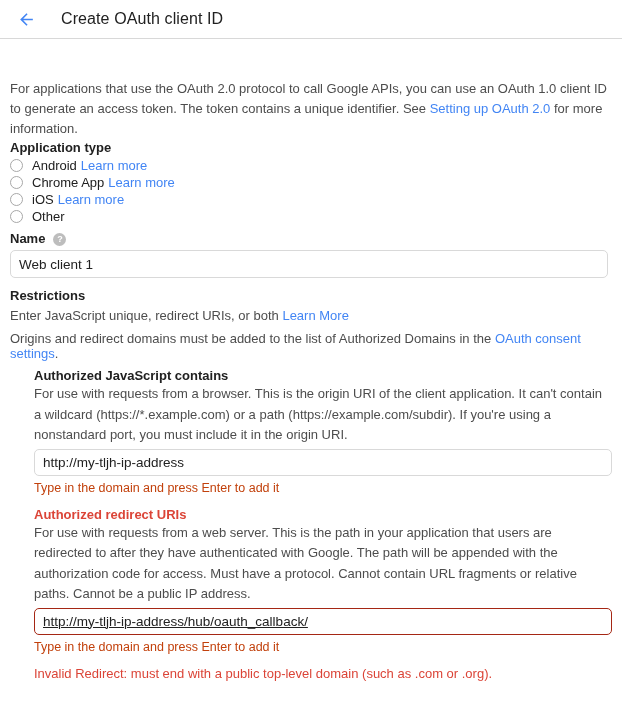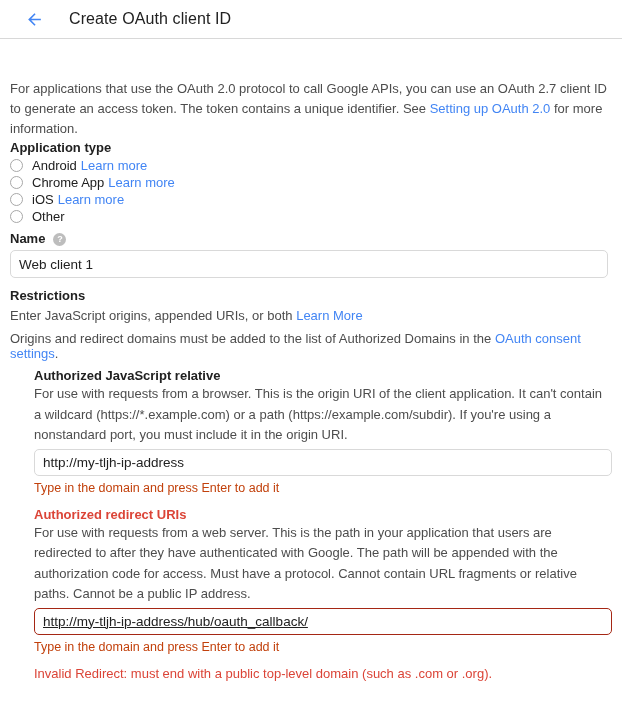--- a/index.html
+++ b/index.html
@@ -6,21 +6,21 @@
   html, body { background: #fff; }
   body {
     width: 622px; height: 702px; overflow: hidden;
     font-family: "Liberation Sans", sans-serif;
     color: #424242;
   }
   .page { width: 622px; height: 702px; background: #fff; }
 
   header {
     display: flex; align-items: center;
-    height: 39px; padding-left: 24px;
+    height: 39px; padding-left: 16px;
     border-bottom: 1px solid #d8d8d8;
     background: #fff;
   }
   .back {
     background: none; border: none; padding: 0; cursor: pointer;
     width: 20px; height: 20px; display: flex; align-items: center; justify-content: center;
   }
   h1.title {
     font-size: 16px; font-weight: 400; color: #212121;
     margin-left: 25px; letter-spacing: 0.1px;
@@ -107,21 +107,21 @@
     <button class="back">
       <svg width="19" height="19" viewBox="0 0 24 24" fill="#4285f4" aria-hidden="true">
         <path d="M20 11H7.83l5.59-5.59L12 4l-8 8 8 8 1.41-1.41L7.83 13H20v-2z"></path>
       </svg>
     </button>
     <h1 class="title">Create OAuth client ID</h1>
   </header>
 
   <main class="content">
 
-    <p class="intro"><span>For applications that use the OAuth 2.0 protocol to call Google APIs, you can use an OAuth 2.7 client ID to generate an access token. The token contains a unique identifier. See </span><a class="link">Setting up OAuth 2.0</a><span> for more information.</span></p>
+    <p class="intro"><span>For applications that use the OAuth 2.0 protocol to call Google APIs, you can use an OAuth 1.0 client ID to generate an access token. The token contains a unique identifier. See </span><a class="link">Setting up OAuth 2.0</a><span> for more information.</span></p>
 
     <div class="section-label">Application type</div>
 
     <div class="radio-group">
       <label class="radio-row">
         <span class="radio"></span>
         <span class="radio-label">Android</span>
         <a class="link">Learn more</a>
       </label>
       <label class="radio-row">
@@ -141,25 +141,25 @@
       </label>
     </div>
 
     <div class="field-label-row">
       <span class="section-label" style="margin-top:0">Name</span>
       <span class="help-icon">?</span>
     </div>
     <input class="text-input" type="text" value="Web client 1" style="">
 
     <div class="section-label restrictions-label">Restrictions</div>
-    <p class="body-line line1"><span>Enter JavaScript origins, appended URIs, or both </span><a class="link">Learn More</a></p>
+    <p class="body-line line1"><span>Enter JavaScript unique, redirect URIs, or both </span><a class="link">Learn More</a></p>
     <p class="body-line line2"><span>Origins and redirect domains must be added to the list of Authorized Domains in the </span><a class="link">OAuth consent settings</a><span>.</span></p>
 
     <section class="sub">
-      <div class="sub-label">Authorized JavaScript relative</div>
+      <div class="sub-label">Authorized JavaScript contains</div>
       <p class="sub-desc">For use with requests from a browser. This is the origin URI of the client application. It can't contain a wildcard (https://*.example.com) or a path (https://example.com/subdir). If you're using a nonstandard port, you must include it in the origin URI.</p>
       <input class="text-input" type="text" value="http://my-tljh-ip-address" style="">
       <div class="helper">Type in the domain and press Enter to add it</div>
     </section>
 
     <section class="sub">
       <div class="sub-label error-label">Authorized redirect URIs</div>
       <p class="sub-desc">For use with requests from a web server. This is the path in your application that users are redirected to after they have authenticated with Google. The path will be appended with the authorization code for access. Must have a protocol. Cannot contain URL fragments or relative paths. Cannot be a public IP address.</p>
       <input class="text-input input-error" type="text" value="http://my-tljh-ip-address/hub/oauth_callback/" style="">
       <div class="helper">Type in the domain and press Enter to add it</div>

